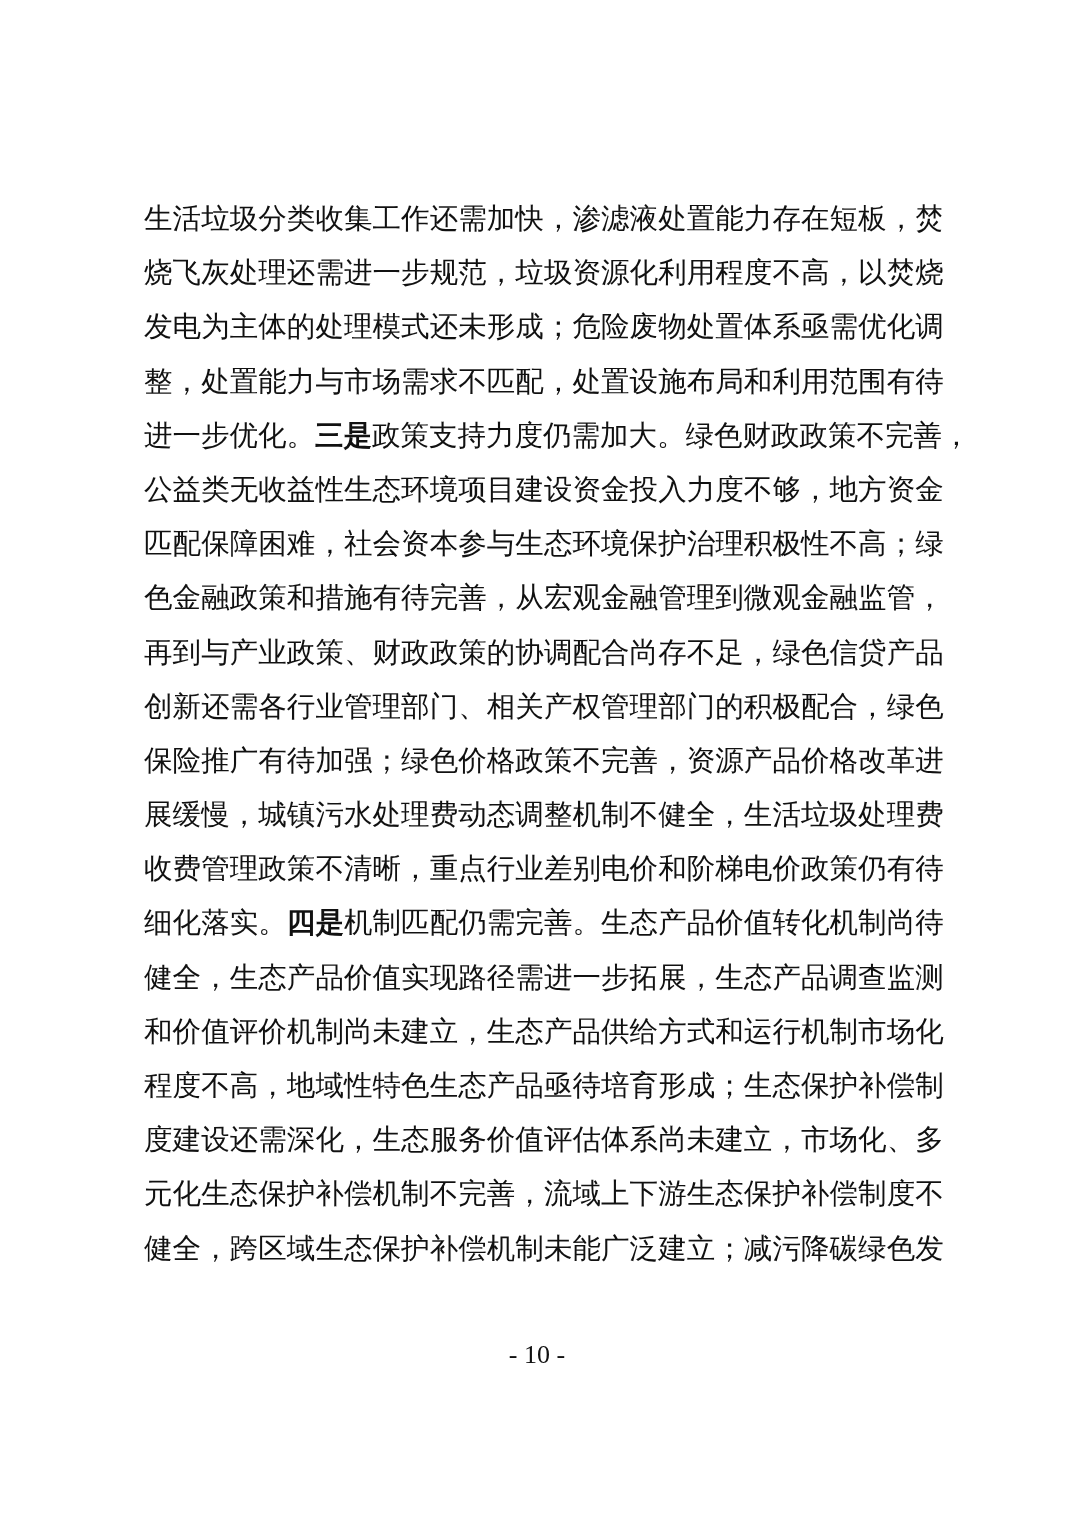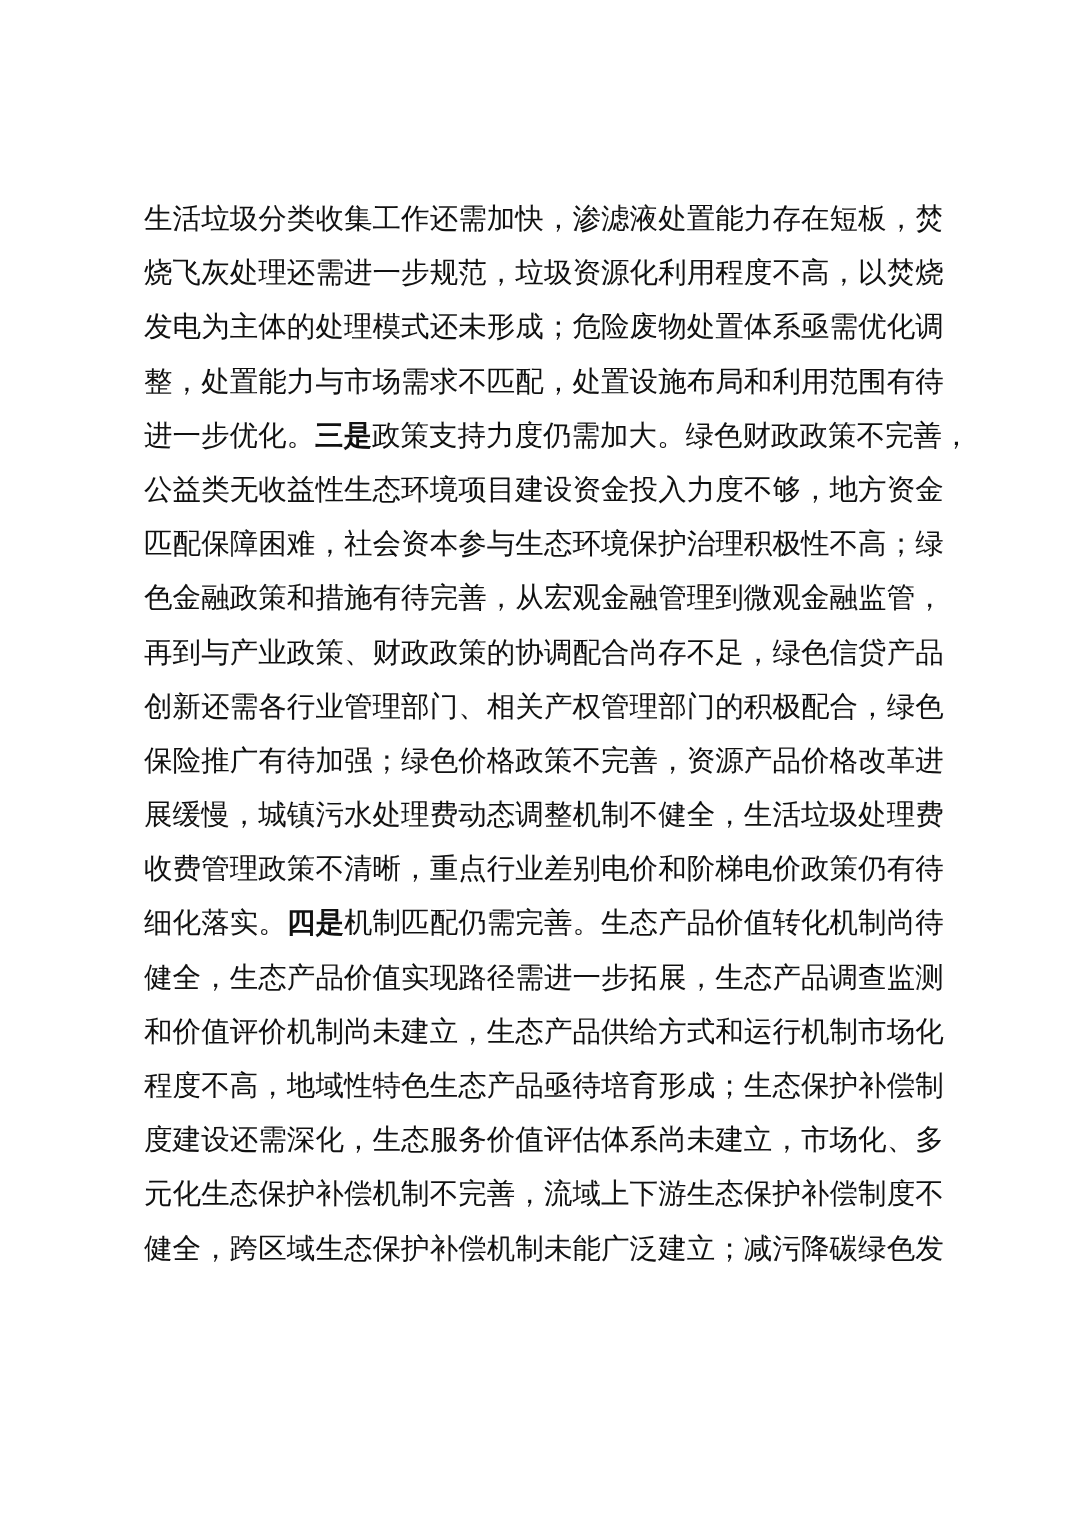--- a/index.html
+++ b/index.html
@@ -655,13 +655,14 @@
         <span class="seg">；</span>
         <span class="seg">减</span>
         <span class="seg">污</span>
         <span class="seg">降</span>
         <span class="seg">碳</span>
         <span class="seg">绿</span>
         <span class="seg">色</span>
         <span class="seg">发</span>
       </div>
     </div>
+  <div class="page-number">- 10 -</div>
 </div>
 
 </body></html>

